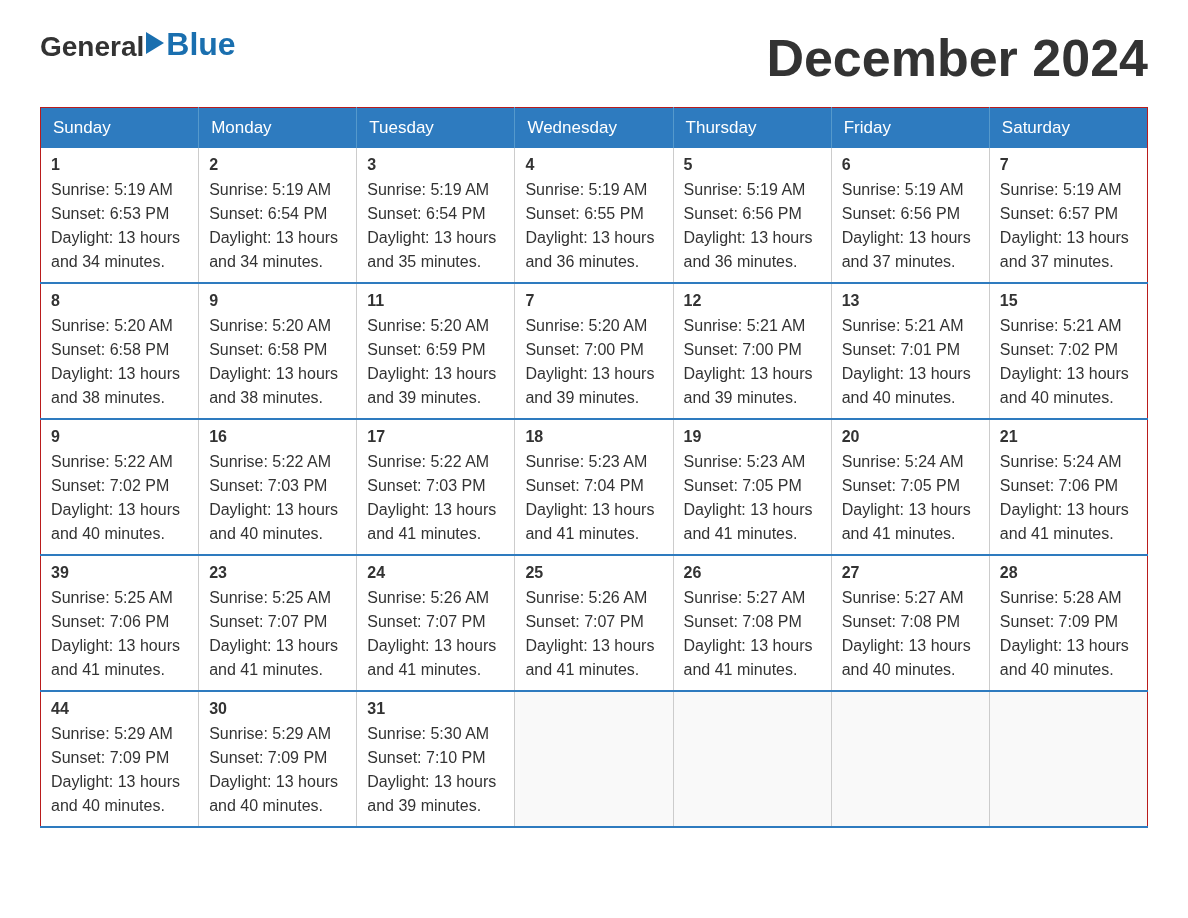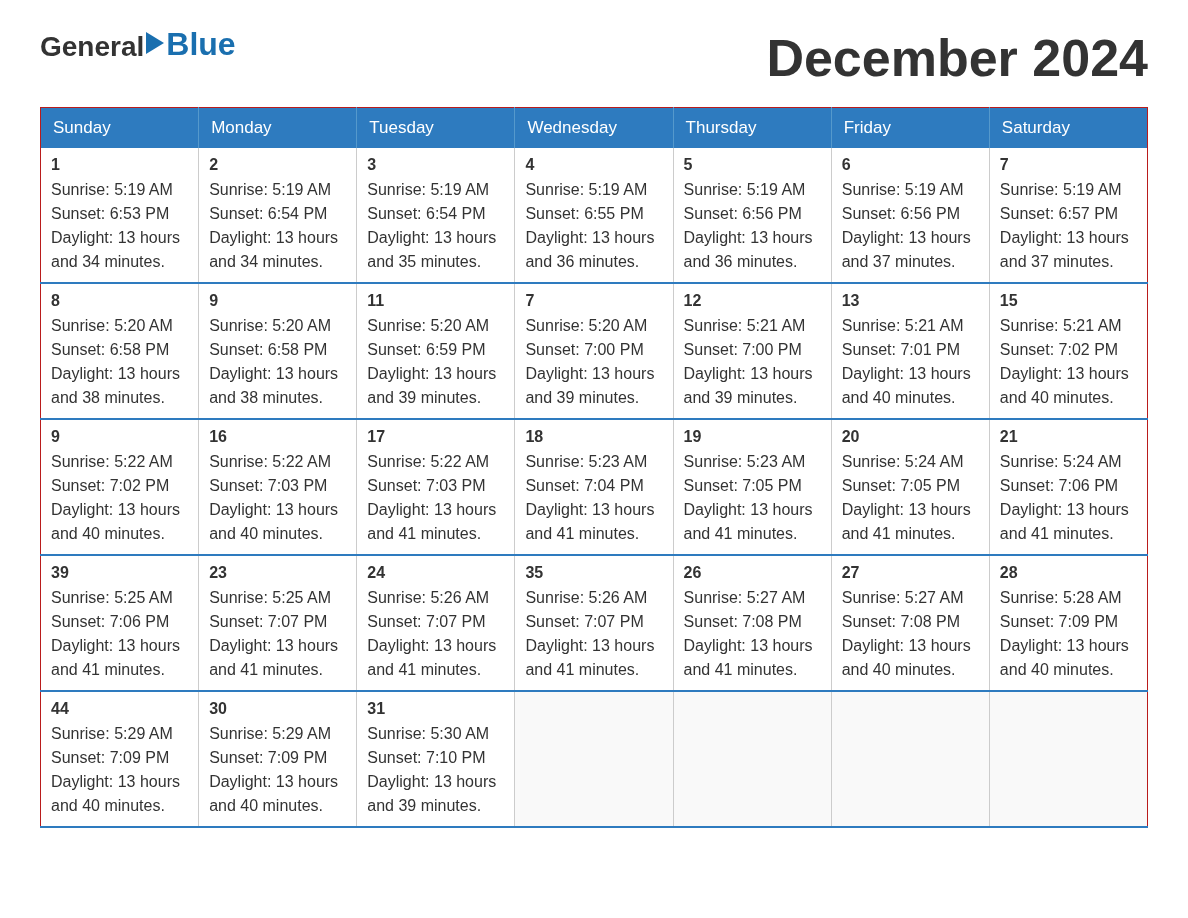--- a/index.html
+++ b/index.html
@@ -347,21 +347,21 @@
         <td>
           <span class="day-number">24</span>
         <div class="day-info">
           Sunrise: 5:26 AM<br>
           Sunset: 7:07 PM<br>
           Daylight: 13 hours<br>
           and 41 minutes.
         </div>
         </td>
         <td>
-          <span class="day-number">35</span>
+          <span class="day-number">25</span>
         <div class="day-info">
           Sunrise: 5:26 AM<br>
           Sunset: 7:07 PM<br>
           Daylight: 13 hours<br>
           and 41 minutes.
         </div>
         </td>
         <td>
           <span class="day-number">26</span>
         <div class="day-info">

